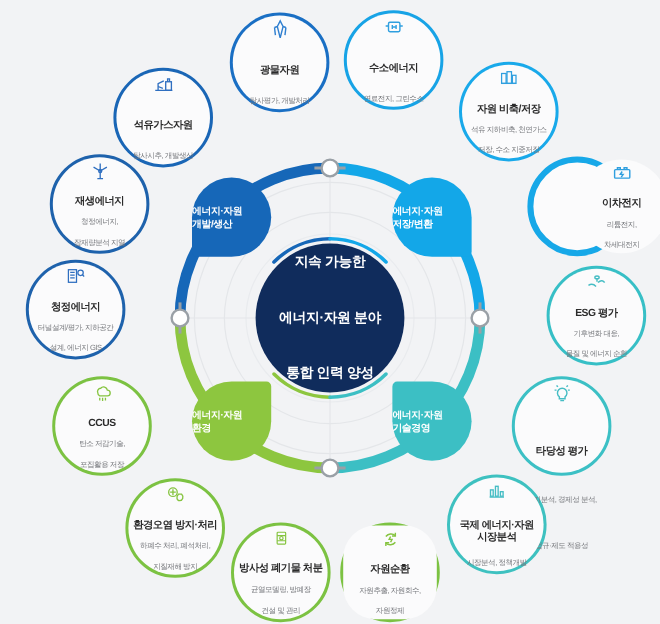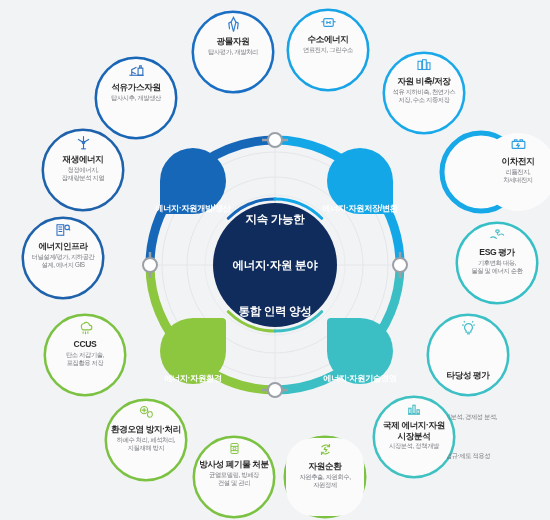--- a/index.html
+++ b/index.html
@@ -40,43 +40,43 @@
     font-weight: bold;
     line-height: 16px;
     letter-spacing: -0.3px;
     white-space: nowrap;
   }
 
   
   .quad {
     position: absolute;
     width: 66px; height: 66px;
-    display: flex; 
-    align-items: flex-end; justify-content: center;
+    display: flex; flex-direction: column;
+    align-items: flex-start; justify-content: center;
     color: #ffffff;
     text-align: center;
     font-size: 8.2px;
     font-weight: bold;
     line-height: 11px;
     letter-spacing: -0.3px;
     z-index: 7;
     white-space: nowrap;
   }
   .quad-tl { left: 160px; top: 148px; background:#1667b8; border-radius:50% 50% 50% 4px; }
   .quad-tr { left: 327px; top: 148px; background:#13a7e8; border-radius:50% 50% 4px 50%; }
   .quad-bl { left: 160px; top: 318px; background:#8dc63f; border-radius:50% 4px 50% 50%; }
   .quad-br { left: 327px; top: 318px; background:#3cbfc4; border-radius:4px 50% 50% 50%; }
 
   
   .node {
     position: absolute;
     border-radius: 50%;
     background: #fbfbfc;
     display: flex; flex-direction: column;
-    align-items: center; justify-content: flex-start;
+    align-items: center; justify-content: space-between;
     text-align: center;
     z-index: 5;
     padding: 2px;
   }
   .node .ico {
     display:block;
     margin-bottom: 2px;
     line-height: 0;
   }
   .node .ttl {
@@ -326,21 +326,21 @@
 
   <div class="node" style="left:24px; top:219px; width:78px; height:78px;">
     <span class="ico">
       <svg width="18" height="18" viewBox="0 0 24 24" fill="none" stroke="#2f6fc0" stroke-width="1.4">
         <rect x="4" y="5" width="9" height="14"></rect>
           <path d="M6 8 h5 M6 11 h5 M6 14 h5"></path>
         <circle cx="17.5" cy="8.5" r="3"></circle>
           <path d="M19.6 10.6 L21.5 12.5"></path>
       </svg>
     </span>
-    <div class="ttl">에너지인프라</div>
+    <div class="ttl">청정에너지</div>
     <div class="sub">터널설계/평가, 지하공간</div>
     <div class="sub" style="margin-top:0">설계, 에너지 GIS</div>
   </div>
 
   <div class="node" style="left:44px; top:131px; width:78px; height:78px;">
     <span class="ico">
       <svg width="19" height="19" viewBox="0 0 24 24" fill="none" stroke="#2f6fc0" stroke-width="1.4">
         <path d="M12 12 V20"></path>
           <path d="M12 12 L5 8"></path>
           <path d="M12 12 L19 8"></path>

